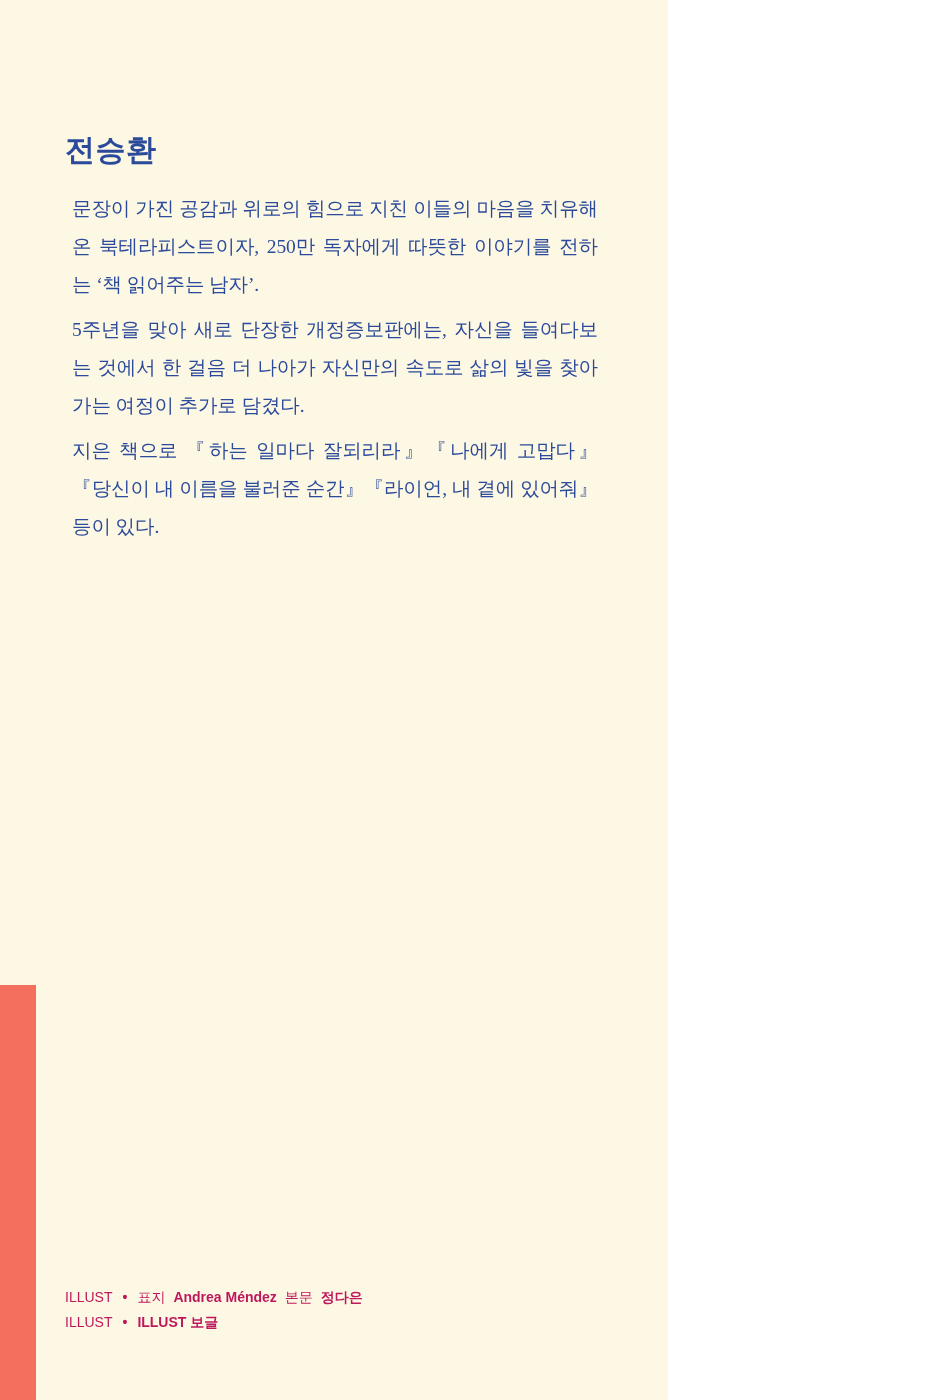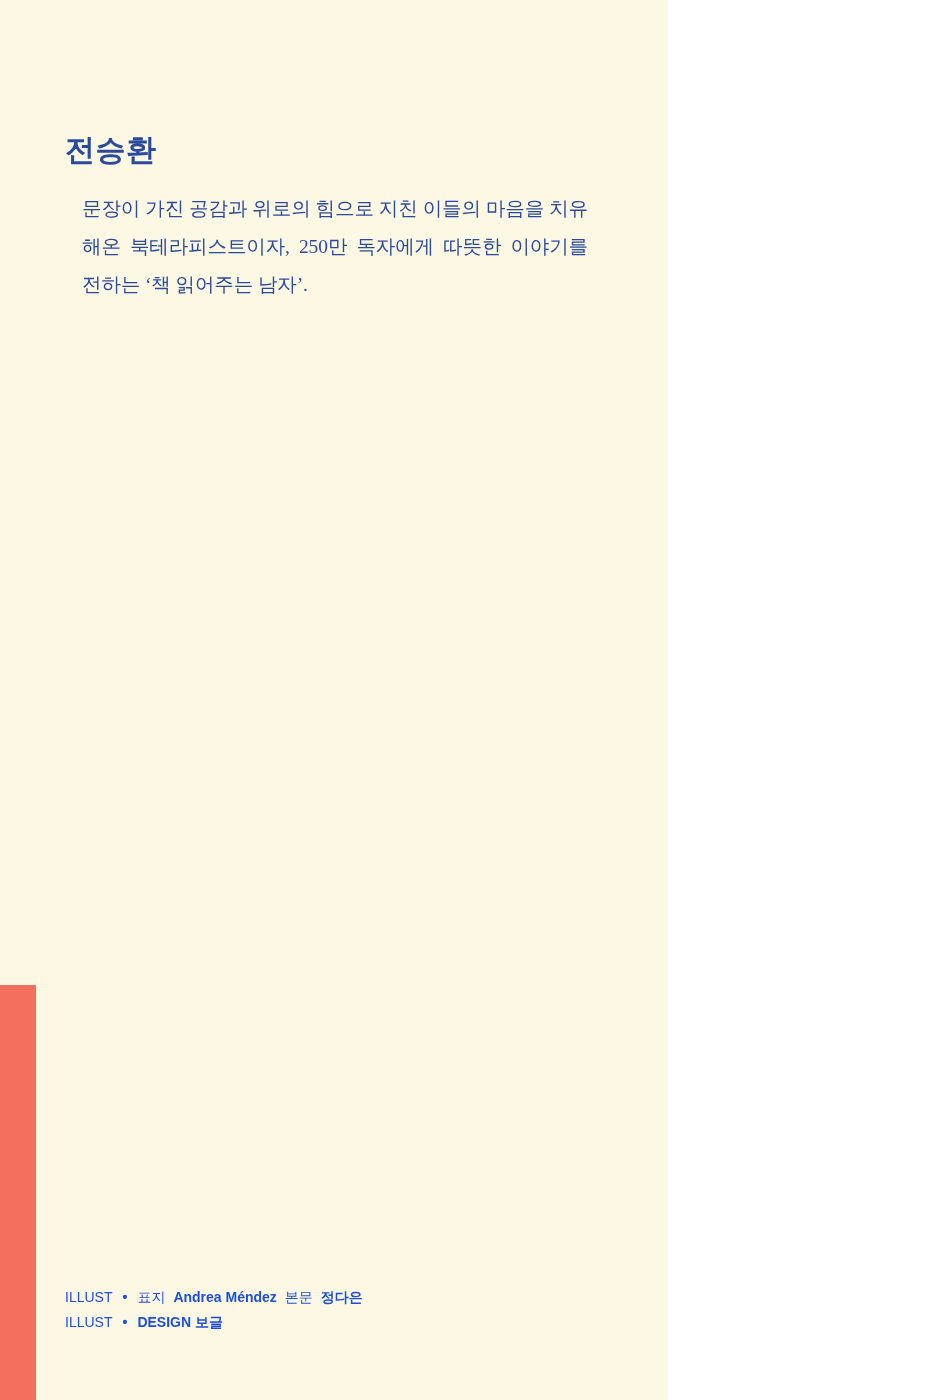--- a/index.html
+++ b/index.html
@@ -55,30 +55,30 @@
   .bio {
     font-family: "Liberation Serif", serif;
     font-size: 19.5px;
     color: #2b4a9b;
     line-height: 1.95;
     letter-spacing: -0.1px;
     text-align: justify;
     margin: 0;
   }
   .bio p {
-    margin: 17px;
+    margin: 7px;
   }
   .credits {
     position: absolute;
     left: 65px;
     top: 1285px;
     width: 540px;
     font-family: "Liberation Sans", sans-serif;
     font-size: 14px;
-    color: #1d4ed8;
+    color: #be185d;
     line-height: 1.75;
   }
   .credits .line {
     white-space: nowrap;
   }
   .credits .label {
     font-weight: normal;
   }
   .credits .dot {
     font-weight: bold;
@@ -100,25 +100,27 @@
 
 <div class="page">
 
   <div class="cream-panel"></div>
   <div class="accent-bar"></div>
 
   <div class="content">
     <h1 class="author-name">전승환</h1>
     <div class="bio">
       <p>문장이 가진 공감과 위로의 힘으로 지친 이들의 마음을 치유해온 북테라피스트이자, 250만 독자에게 따뜻한 이야기를 전하는 ‘책 읽어주는 남자’.</p>
+      <p>5주년을 맞아 새로 단장한 개정증보판에는, 자신을 들여다보는 것에서 한 걸음 더 나아가 자신만의 속도로 삶의 빛을 찾아가는 여정이 추가로 담겼다.</p>
+      <p>지은 책으로 『하는 일마다 잘되리라』『나에게 고맙다』『당신이 내 이름을 불러준 순간』『라이언, 내 곁에 있어줘』 등이 있다.</p>
     </div>
   </div>
 
   <div class="credits">
     <div class="line">
       <span class="label">ILLUST</span><span class="sp"></span><span class="dot">•</span><span class="sp"></span><span class="role">표지</span><span class="sp"></span><span class="person">Andrea Méndez</span><span class="sp"></span><span class="role">본문</span><span class="sp"></span><span class="person">정다은</span>
     </div>
     <div class="line">
-      <span class="label">ILLUST</span><span class="sp"></span><span class="dot">•</span><span class="sp"></span><span class="person">DESIGN 보글</span>
+      <span class="label">ILLUST</span><span class="sp"></span><span class="dot">•</span><span class="sp"></span><span class="person">ILLUST 보글</span>
     </div>
   </div>
 
 </div>
 
 </body></html>

